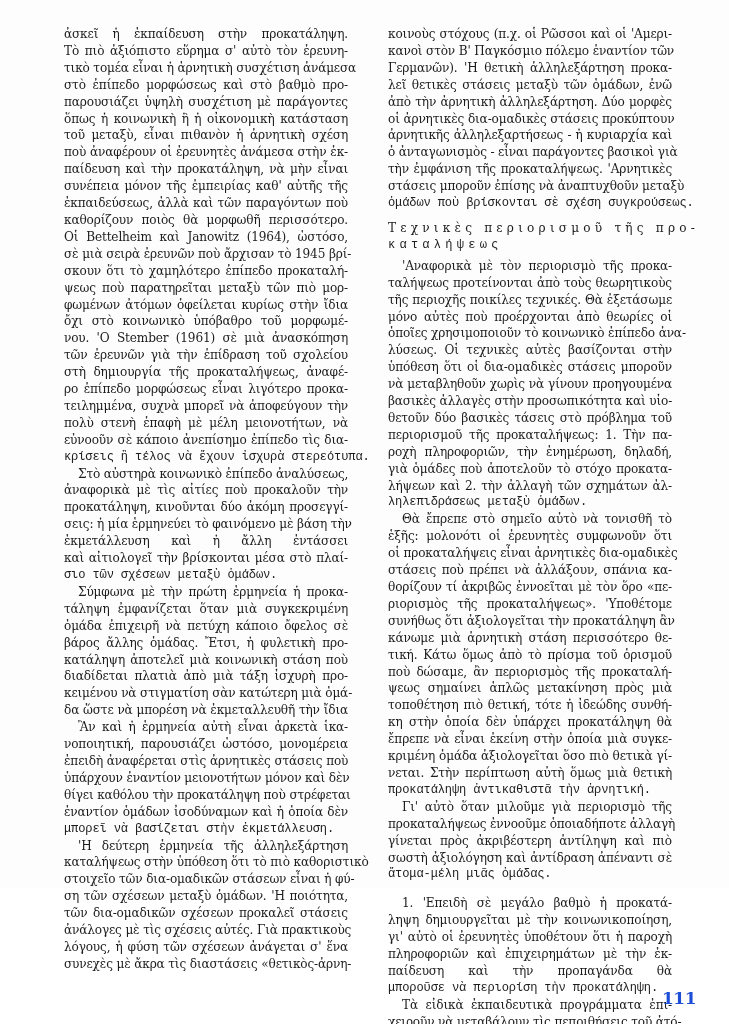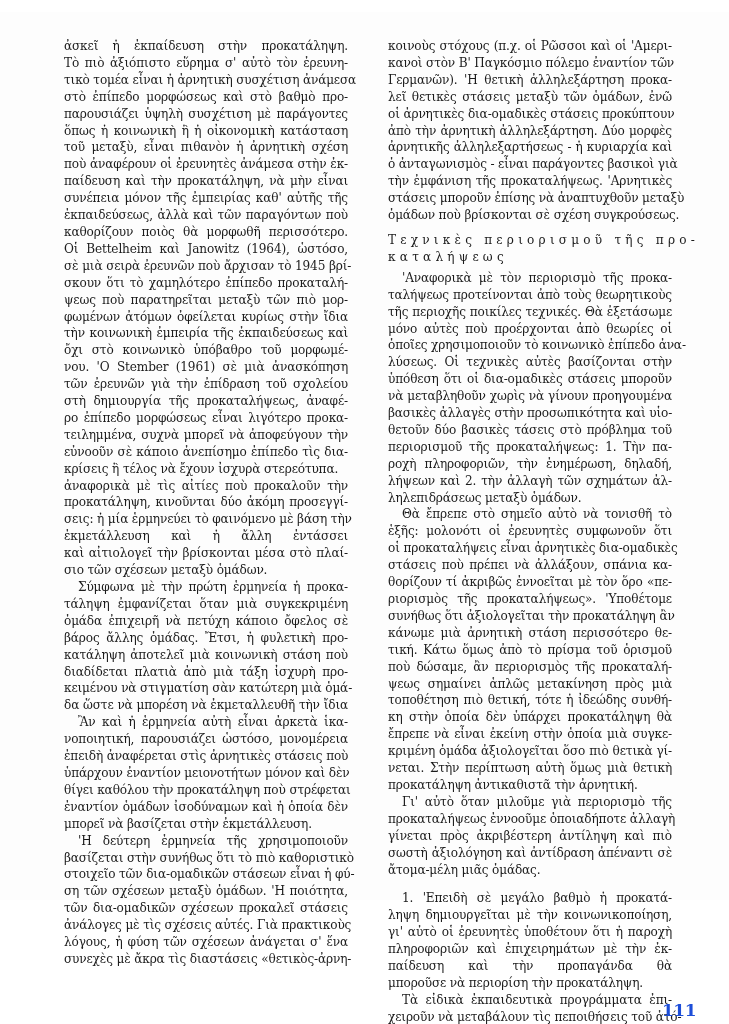--- a/index.html
+++ b/index.html
@@ -1,22 +1,22 @@
 <!DOCTYPE html>
 <html><head>
 <meta charset="utf-8">
 <style>
   html, body { margin: 0; padding: 0; background: #ffffff; }
   body { width: 729px; height: 1024px; position: relative; overflow: hidden; }
-  .page { position: absolute; left: 0; top: 0; width: 729px; height: 888px; background: #fdfdfd; margin-top: 12px; }
+  .page { position: absolute; left: 0; top: 0; width: 729px; height: 888px; background: #fdfdfd; }
   .col { position: absolute; top: 26px; width: 284px; font-family: "DejaVu Serif", serif; font-size: 12.1px; line-height: 16.92px; color: #1c1c1c; letter-spacing: -0.15px; }
   .col-left { left: 64px; }
   .col-right { left: 388px; }
   .line { display: block; white-space: nowrap; text-align: justify; text-align-last: justify; height: 16.92px; overflow: visible; }
-  .line.last { text-align-last: left; }
+  .line.last { text-align-last: left; font-family: Liberation Mono, monospace; }
   .line.indent { padding-left: 14px; }
   .gap-s { height: 8px; }
   .gap-m { height: 12px; }
   .heading { letter-spacing: 4.2px; }
   .page-number { position: absolute; left: 662px; top: 988px; font-family: "DejaVu Serif", serif; font-weight: bold; font-size: 17px; color: #1d4ed8; letter-spacing: -0.5px; }
 </style>
 </head>
 <body>
 
 <div class="page">
@@ -31,29 +31,30 @@
       <span class="line">ποὺ ἀναφέρουν οἱ ἐρευνητὲς ἀνάμεσα στὴν ἐκ-</span>
       <span class="line">παίδευση καὶ τὴν προκατάληψη, νὰ μὴν εἶναι</span>
       <span class="line">συνέπεια μόνον τῆς ἐμπειρίας καθ' αὐτῆς τῆς</span>
       <span class="line">ἐκπαιδεύσεως, ἀλλὰ καὶ τῶν παραγόντων ποὺ</span>
       <span class="line">καθορίζουν ποιὸς θὰ μορφωθῆ περισσότερο.</span>
       <span class="line">Οἱ Bettelheim καὶ Janowitz (1964), ὡστόσο,</span>
       <span class="line">σὲ μιὰ σειρὰ ἐρευνῶν ποὺ ἄρχισαν τὸ 1945 βρί-</span>
       <span class="line">σκουν ὅτι τὸ χαμηλότερο ἐπίπεδο προκαταλή-</span>
       <span class="line">ψεως ποὺ παρατηρεῖται μεταξὺ τῶν πιὸ μορ-</span>
       <span class="line">φωμένων ἀτόμων ὀφείλεται κυρίως στὴν ἴδια</span>
-      <span class="line">τὴν κοινωνικὴ ἐμπειρία τῆς ἐκπαιδεύσεως καὶ</span>
       <span class="line">ὄχι στὸ κοινωνικὸ ὑπόβαθρο τοῦ μορφωμέ-</span>
       <span class="line">νου. 'Ο Stember (1961) σὲ μιὰ ἀνασκόπηση</span>
       <span class="line">τῶν ἐρευνῶν γιὰ τὴν ἐπίδραση τοῦ σχολείου</span>
       <span class="line">στὴ δημιουργία τῆς προκαταλήψεως, ἀναφέ-</span>
       <span class="line">ρο ἐπίπεδο μορφώσεως εἶναι λιγότερο προκα-</span>
       <span class="line">τειλημμένα, συχνὰ μπορεῖ νὰ ἀποφεύγουν τὴν</span>
+      <span class="line">πολὺ στενὴ ἐπαφὴ μὲ μέλη μειονοτήτων, νὰ</span>
       <span class="line">εὐνοοῦν σὲ κάποιο ἀνεπίσημο ἐπίπεδο τὶς δια-</span>
       <span class="line last">κρίσεις ἢ τέλος νὰ ἔχουν ἰσχυρὰ στερεότυπα.</span>
+      <span class="line indent">Στὸ αὐστηρὰ κοινωνικὸ ἐπίπεδο ἀναλύσεως,</span>
       <span class="line">ἀναφορικὰ μὲ τὶς αἰτίες ποὺ προκαλοῦν τὴν</span>
       <span class="line">προκατάληψη, κινοῦνται δύο ἀκόμη προσεγγί-</span>
       <span class="line">σεις: ἡ μία ἑρμηνεύει τὸ φαινόμενο μὲ βάση τὴν</span>
       <span class="line">ἐκμετάλλευση καὶ ἡ ἄλλη ἐντάσσει</span>
       <span class="line">καὶ αἰτιολογεῖ τὴν βρίσκονται μέσα στὸ πλαί-</span>
       <span class="line last">σιο τῶν σχέσεων μεταξὺ ὁμάδων.</span>
       <span class="line indent">Σύμφωνα μὲ τὴν πρώτη ἑρμηνεία ἡ προκα-</span>
       <span class="line">τάληψη ἐμφανίζεται ὅταν μιὰ συγκεκριμένη</span>
       <span class="line">ὁμάδα ἐπιχειρῆ νὰ πετύχη κάποιο ὄφελος σὲ</span>
       <span class="line">βάρος ἄλλης ὁμάδας. Ἔτσι, ἡ φυλετικὴ προ-</span>
@@ -61,38 +62,38 @@
       <span class="line">διαδίδεται πλατιὰ ἀπὸ μιὰ τάξη ἰσχυρὴ προ-</span>
       <span class="line">κειμένου νὰ στιγματίση σὰν κατώτερη μιὰ ὁμά-</span>
       <span class="line">δα ὥστε νὰ μπορέση νὰ ἐκμεταλλευθῆ τὴν ἴδια</span>
       <span class="line indent">Ἂν καὶ ἡ ἑρμηνεία αὐτὴ εἶναι ἀρκετὰ ἱκα-</span>
       <span class="line">νοποιητική, παρουσιάζει ὡστόσο, μονομέρεια</span>
       <span class="line">ἐπειδὴ ἀναφέρεται στὶς ἀρνητικὲς στάσεις ποὺ</span>
       <span class="line">ὑπάρχουν ἐναντίον μειονοτήτων μόνον καὶ δὲν</span>
       <span class="line">θίγει καθόλου τὴν προκατάληψη ποὺ στρέφεται</span>
       <span class="line">ἐναντίον ὁμάδων ἰσοδύναμων καὶ ἡ ὁποία δὲν</span>
       <span class="line last">μπορεῖ νὰ βασίζεται στὴν ἐκμετάλλευση.</span>
-      <span class="line indent">'Η δεύτερη ἑρμηνεία τῆς χρησιμοποιοῦν</span>
-      <span class="line">βασίζεται στὴν συνήθως ὅτι τὸ πιὸ καθοριστικὸ</span>
+      <span class="line indent">'Η δεύτερη ἑρμηνεία τῆς ἀλληλεξάρτηση</span>
+      <span class="line">καταλήψεως στὴν ὑπόθεση ὅτι τὸ πιὸ καθοριστικὸ</span>
       <span class="line">στοιχεῖο τῶν δια-ομαδικῶν στάσεων εἶναι ἡ φύ-</span>
       <span class="line">ση τῶν σχέσεων μεταξὺ ὁμάδων. 'Η ποιότητα,</span>
       <span class="line">τῶν δια-ομαδικῶν σχέσεων προκαλεῖ στάσεις</span>
       <span class="line">ἀνάλογες μὲ τὶς σχέσεις αὐτές. Γιὰ πρακτικοὺς</span>
       <span class="line">λόγους, ἡ φύση τῶν σχέσεων ἀνάγεται σ' ἕνα</span>
       <span class="line">συνεχὲς μὲ ἄκρα τὶς διαστάσεις «θετικὸς-ἀρνη-</span>
     </div>
 
   <div class="col col-right">
     <div id="right-part1">
         <span class="line">κοινοὺς στόχους (π.χ. οἱ Ρῶσσοι καὶ οἱ 'Αμερι-</span>
         <span class="line">κανοὶ στὸν Β' Παγκόσμιο πόλεμο ἐναντίον τῶν</span>
         <span class="line">Γερμανῶν). 'Η θετικὴ ἀλληλεξάρτηση προκα-</span>
         <span class="line">λεῖ θετικὲς στάσεις μεταξὺ τῶν ὁμάδων, ἐνῶ</span>
+        <span class="line">ἀπὸ τὴν ἀρνητικὴ ἀλληλεξάρτηση. Δύο μορφὲς</span>
         <span class="line">οἱ ἀρνητικὲς δια-ομαδικὲς στάσεις προκύπτουν</span>
-        <span class="line">ἀπὸ τὴν ἀρνητικὴ ἀλληλεξάρτηση. Δύο μορφὲς</span>
         <span class="line">ἀρνητικῆς ἀλληλεξαρτήσεως - ἡ κυριαρχία καὶ</span>
         <span class="line">ὁ ἀνταγωνισμὸς - εἶναι παράγοντες βασικοὶ γιὰ</span>
         <span class="line">τὴν ἐμφάνιση τῆς προκαταλήψεως. 'Αρνητικὲς</span>
         <span class="line">στάσεις μποροῦν ἐπίσης νὰ ἀναπτυχθοῦν μεταξὺ</span>
         <span class="line last">ὁμάδων ποὺ βρίσκονται σὲ σχέση συγκρούσεως.</span>
       </div>
     <div class="gap-s"></div>
     <span class="line heading">Τεχνικὲς περιορισμοῦ τῆς προ-</span>
     <span class="line heading last">καταλήψεως</span>
     <div style="height:4px"></div>
@@ -102,20 +103,21 @@
         <span class="line">τῆς περιοχῆς ποικίλες τεχνικές. Θὰ ἐξετάσωμε</span>
         <span class="line">μόνο αὐτὲς ποὺ προέρχονται ἀπὸ θεωρίες οἱ</span>
         <span class="line">ὁποῖες χρησιμοποιοῦν τὸ κοινωνικὸ ἐπίπεδο ἀνα-</span>
         <span class="line">λύσεως. Οἱ τεχνικὲς αὐτὲς βασίζονται στὴν</span>
         <span class="line">ὑπόθεση ὅτι οἱ δια-ομαδικὲς στάσεις μποροῦν</span>
         <span class="line">νὰ μεταβληθοῦν χωρὶς νὰ γίνουν προηγουμένα</span>
         <span class="line">βασικὲς ἀλλαγὲς στὴν προσωπικότητα καὶ υἱο-</span>
         <span class="line">θετοῦν δύο βασικὲς τάσεις στὸ πρόβλημα τοῦ</span>
         <span class="line">περιορισμοῦ τῆς προκαταλήψεως: 1. Τὴν πα-</span>
         <span class="line">ροχὴ πληροφοριῶν, τὴν ἐνημέρωση, δηλαδή,</span>
+        <span class="line">γιὰ ὁμάδες ποὺ ἀποτελοῦν τὸ στόχο προκατα-</span>
         <span class="line">λήψεων καὶ 2. τὴν ἀλλαγὴ τῶν σχημάτων ἀλ-</span>
         <span class="line last">ληλεπιδράσεως μεταξὺ ὁμάδων.</span>
         <span class="line indent">Θὰ ἔπρεπε στὸ σημεῖο αὐτὸ νὰ τονισθῆ τὸ</span>
         <span class="line">ἑξῆς: μολονότι οἱ ἐρευνητὲς συμφωνοῦν ὅτι</span>
         <span class="line">οἱ προκαταλήψεις εἶναι ἀρνητικὲς δια-ομαδικὲς</span>
         <span class="line">στάσεις ποὺ πρέπει νὰ ἀλλάξουν, σπάνια κα-</span>
         <span class="line">θορίζουν τί ἀκριβῶς ἐννοεῖται μὲ τὸν ὅρο «πε-</span>
         <span class="line">ριορισμὸς τῆς προκαταλήψεως». 'Υποθέτομε</span>
         <span class="line">συνήθως ὅτι ἀξιολογεῖται τὴν προκατάληψη ἂν</span>
         <span class="line">κάνωμε μιὰ ἀρνητικὴ στάση περισσότερο θε-</span>

